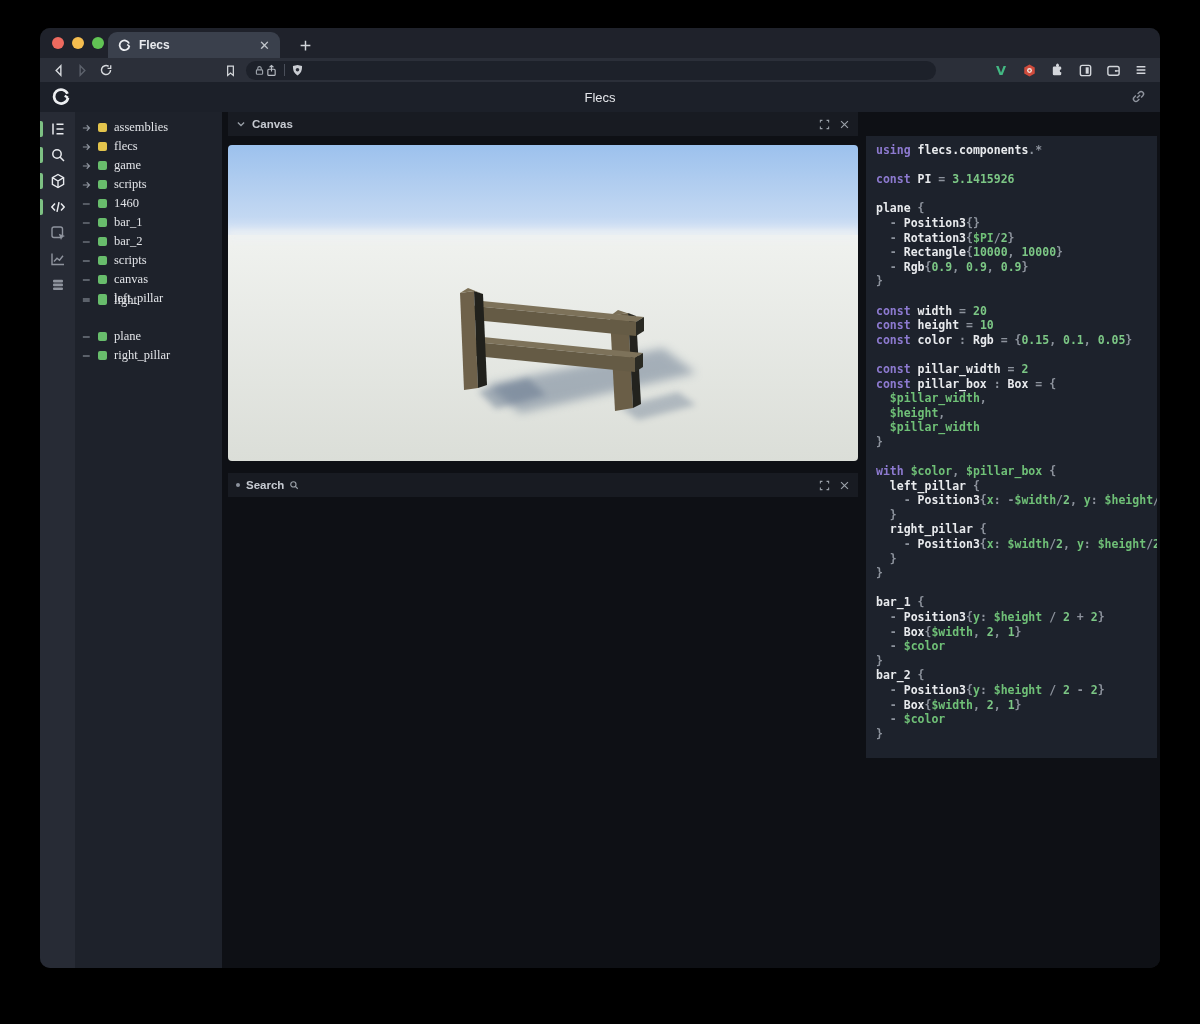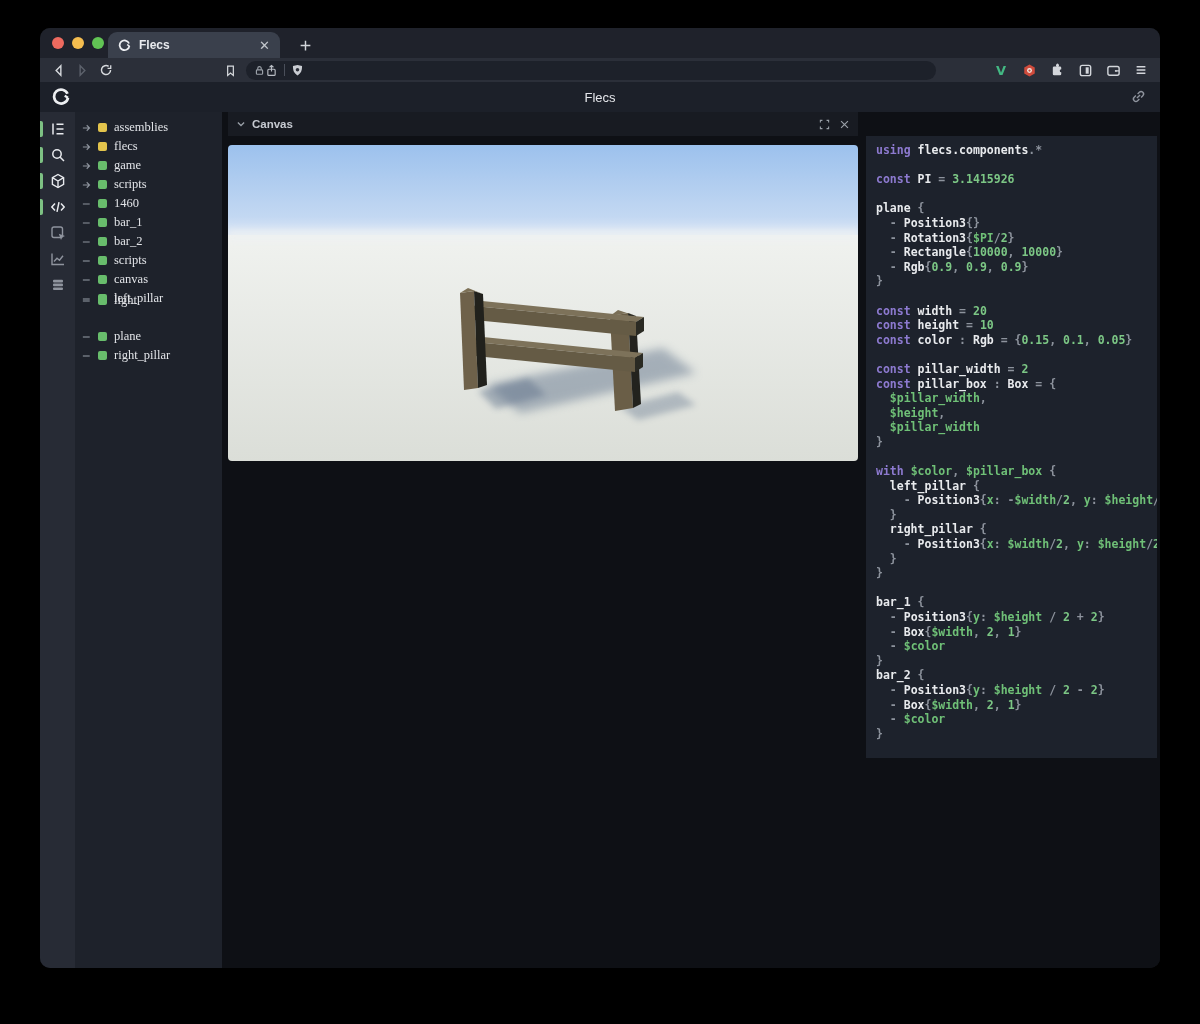--- a/index.html
+++ b/index.html
@@ -431,20 +431,36 @@
           <polygon points="247,197 407,213 407,227 247,211" fill="#655b45"></polygon>
           <polygon points="415,208 407,213 407,227 415,222" fill="#2a2a23"></polygon>
 
           <polygon points="232,148 246,146 250,243 236,245" fill="#6e614a"></polygon>
           <polygon points="246,146 255,149 259,240 250,243" fill="#21211c"></polygon>
           <polygon points="232,148 240,143 255,149 246,146" fill="#7d7157"></polygon>
         </g>
       </svg>
     </div>
 
+    <div class="panel-h" style="left:188px; top:361px; width:630px">
+      <span class="ph-dot"></span>
+      <span class="ph-title">Search</span>
+      <svg width="10" height="10" viewBox="0 0 16 16" fill="none" stroke="#9aa0a8" stroke-width="1.8" style="margin-left:5px">
+          <circle cx="7" cy="7" r="4.2"></circle>
+          <path d="M10.2 10.2 14 14"></path>
+        </svg>
+      <span class="ph-right">
+        <svg width="11" height="11" viewBox="0 0 16 16" fill="none" stroke="currentColor" stroke-width="1.6">
+            <path d="M2 5V2h3M11 2h3v3M14 11v3h-3M5 14H2v-3"></path>
+          </svg>
+        <svg width="11" height="11" viewBox="0 0 16 16" stroke="currentColor" stroke-width="1.7">
+            <path d="M3 3l10 10M13 3 3 13"></path>
+          </svg>
+      </span>
+    </div>
 
     <div class="editor" id="code">
         <div class="cl"><span class="tk-k">using </span><span class="tk-i">flecs.components</span><span class="tk-p">.*</span></div>
         <div class="cl">&nbsp;</div>
         <div class="cl"><span class="tk-k">const </span><span class="tk-i">PI</span><span class="tk-p"> = </span><span class="tk-n">3.1415926</span></div>
         <div class="cl">&nbsp;</div>
         <div class="cl"><span class="tk-i">plane</span><span class="tk-p"> {</span></div>
         <div class="cl"><span class="tk-p">  - </span><span class="tk-i">Position3</span><span class="tk-p">{}</span></div>
         <div class="cl"><span class="tk-p">  - </span><span class="tk-i">Rotation3</span><span class="tk-p">{</span><span class="tk-v">$PI</span><span class="tk-p">/</span><span class="tk-n">2</span><span class="tk-p">}</span></div>
         <div class="cl"><span class="tk-p">  - </span><span class="tk-i">Rectangle</span><span class="tk-p">{</span><span class="tk-n">10000</span><span class="tk-p">, </span><span class="tk-n">10000</span><span class="tk-p">}</span></div>

